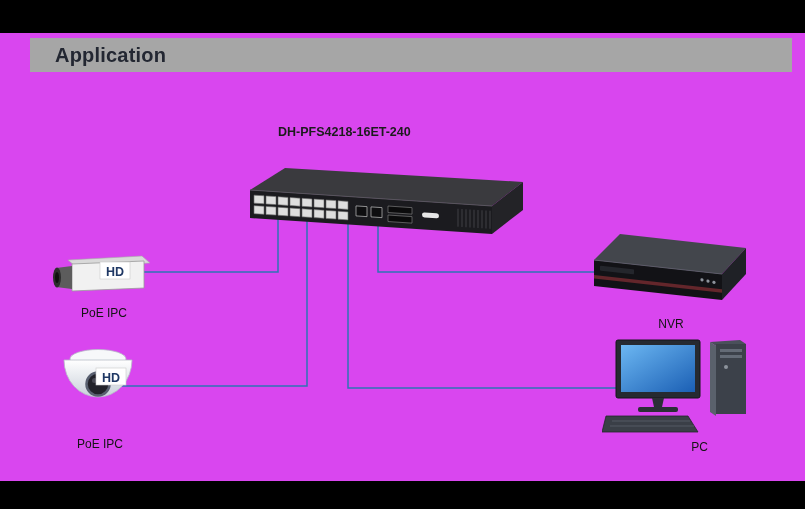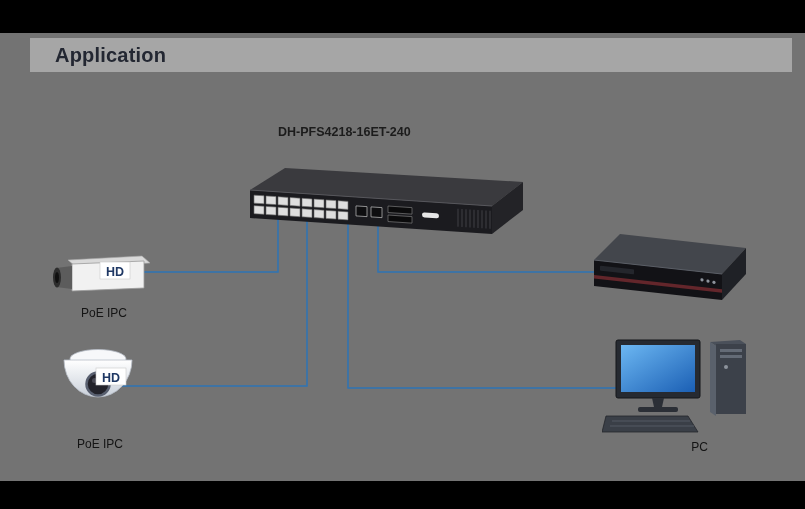--- a/index.html
+++ b/index.html
@@ -1,17 +1,17 @@
 <!DOCTYPE html>
 <html><head>
 <meta charset="utf-8">
 <style>
   * { margin:0; padding:0; box-sizing:border-box; }
   html,body { background:#ffffff; font-family:"Liberation Sans", sans-serif; }
-  .page { position:relative; width:805px; height:509px; background:#737373; overflow:hidden; }
+  .page { position:relative; width:805px; height:509px; background:#d946ef; overflow:hidden; }
   .bar { position:absolute; left:0; width:100%; background:#000000; }
   .bar-top { top:0; height:33px; }
   .bar-bottom { bottom:0; height:28px; }
   .header-bar { position:absolute; left:30px; right:13px; top:38px; height:34px;
                 background:#a6a6a6; display:flex; align-items:center; padding-left:25px; }
   .page-title { font-size:20px; font-weight:bold; color:#232732; letter-spacing:0.2px; }
   .lines-svg { position:absolute; left:0; top:0; }
   .device { position:absolute; }
   .device-label { position:absolute; font-size:12px; color:#141414; text-align:center; }
   .switch-label { position:absolute; left:278px; top:125px; font-size:12.5px; font-weight:600; color:#1c1c1c;text-align:right; }
@@ -106,20 +106,21 @@
     <polygon points="136,48 160,22 160,48 136,74" fill="#1f2126"></polygon>
     <line x1="8" y1="34" x2="136" y2="48" stroke="#5a5e66" stroke-width="1"></line>
     <g transform="translate(8,34) skewY(6.3)">
       <rect x="0" y="15" width="128" height="3.5" fill="#63262b"></rect>
       <rect x="6" y="5" width="34" height="5" rx="1" fill="#24262c"></rect>
       <circle cx="108" cy="8" r="1.6" fill="#8d939c"></circle>
       <circle cx="114" cy="8.6" r="1.6" fill="#8d939c"></circle>
       <circle cx="120" cy="9.2" r="1.6" fill="#8d939c"></circle>
     </g>
   </svg>
+  <div class="device-label" style="left:586px; top:317px; width:170px;">NVR</div>
 
   <svg class="device" style="left:602px; top:332px;" width="155" height="105" viewBox="0 0 155 105">
     <defs>
       <linearGradient id="scr" x1="0" y1="0" x2="1" y2="1">
         <stop offset="0" stop-color="#6cb7f2"></stop>
         <stop offset="1" stop-color="#1b5fb4"></stop>
       </linearGradient>
     </defs>
     <g>
       <polygon points="108,10 138,8 144,12 114,14" fill="#4a505a"></polygon>

